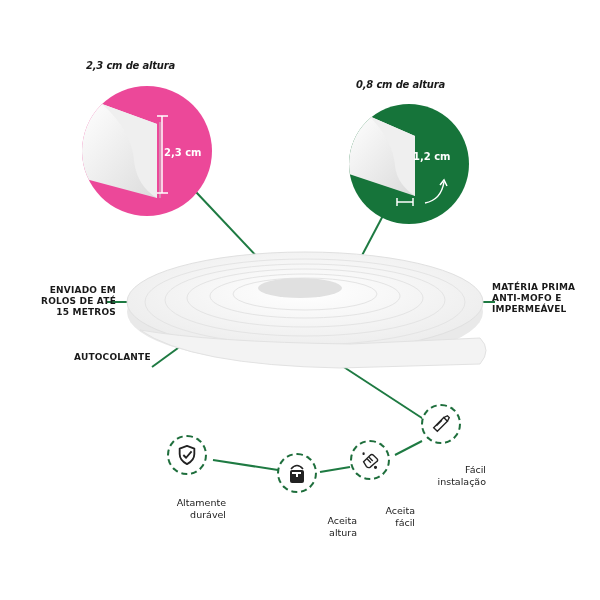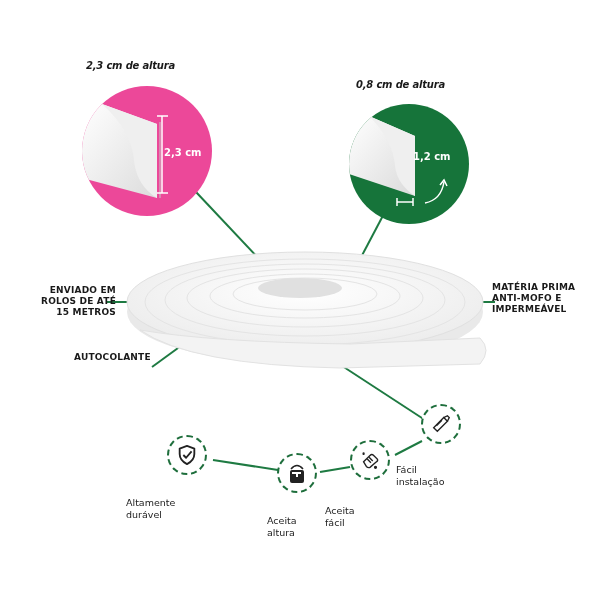--- a/index.html
+++ b/index.html
@@ -1,21 +1,21 @@
 <!DOCTYPE html>
 <html><head>
 <meta charset="utf-8">
 <style>
   html,body{margin:0;padding:0;background:#ffffff;}
   body{width:600px;height:600px;position:relative;overflow:hidden;font-family:"DejaVu Sans","Liberation Sans",sans-serif;color:#1a1a1a;}
   .abs{position:absolute;}
   .title{font-weight:bold;font-size:10px;letter-spacing:-0.2px;white-space:nowrap;font-style:italic;}
   .circle{position:absolute;border-radius:50%;overflow:hidden;}
   .lbl{position:absolute;font-size:9px;font-weight:bold;line-height:11px;text-transform:uppercase;letter-spacing:0.2px;}
-  .feat-lbl{position:absolute;font-size:9.5px;line-height:12px;text-align:left;color:#222;}
+  .feat-lbl{position:absolute;font-size:9.5px;line-height:12px;text-align:right;color:#222;}
   .icon-ring{position:absolute;width:40px;height:40px;border-radius:50%;border:2px dashed #1e6e3c;background:#fff;display:flex;align-items:center;justify-content:center;box-sizing:border-box;}
   svg{display:block;}
 </style>
 </head>
 <body>
 
 <svg class="abs" style="left:0;top:0" width="600" height="600">
   <g stroke="#1e7a42" stroke-width="2" fill="#1e7a42">
     <line x1="196" y1="192" x2="262" y2="262"></line>
     <line x1="387" y1="208" x2="358" y2="263"></line>
@@ -107,21 +107,21 @@
   <div>ANTI-MOFO E</div>
   <div>IMPERMEÁVEL</div>
 </div>
 
 <div class="icon-ring" style="left:167px;top:435px;">
   <svg width="22" height="22" viewBox="0 0 24 24" fill="none" stroke="#222" stroke-width="2" stroke-linejoin="round">
     <path d="M12 2 L20 5 V11 Q20 18 12 22 Q4 18 4 11 V5 Z"></path>
     <polyline points="8,12 11,15 17,8"></polyline>
   </svg>
 </div>
-<div class="feat-lbl" style="left:126px;top:497px;width:90px;">
+<div class="feat-lbl" style="left:136px;top:497px;width:90px;">
   <div>Altamente</div>
   <div>durável</div>
 </div>
 
 <div class="icon-ring" style="left:277px;top:453px;">
   <svg width="20" height="22" viewBox="0 0 20 22">
     <path d="M4 7 Q10 0 16 7" fill="none" stroke="#222" stroke-width="1.5"></path>
     <rect x="3" y="8" width="14" height="13" rx="2" fill="#222"></rect>
     <path d="M5 10 H14 V12 H11 V15 H9 V12 H5 Z" fill="#fff"></path>
   </svg>

